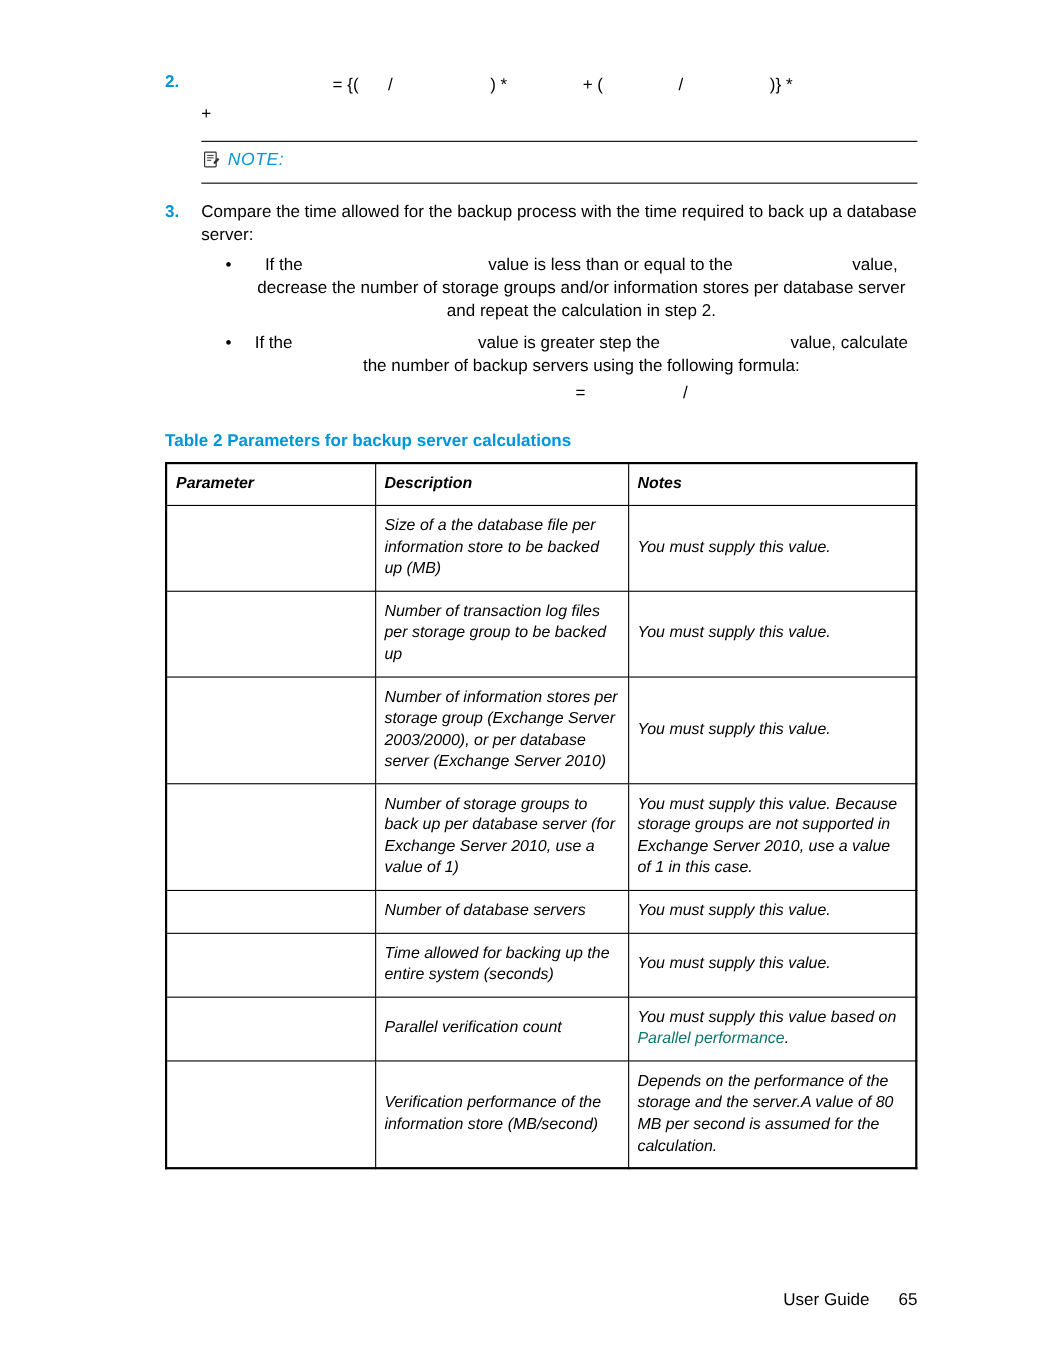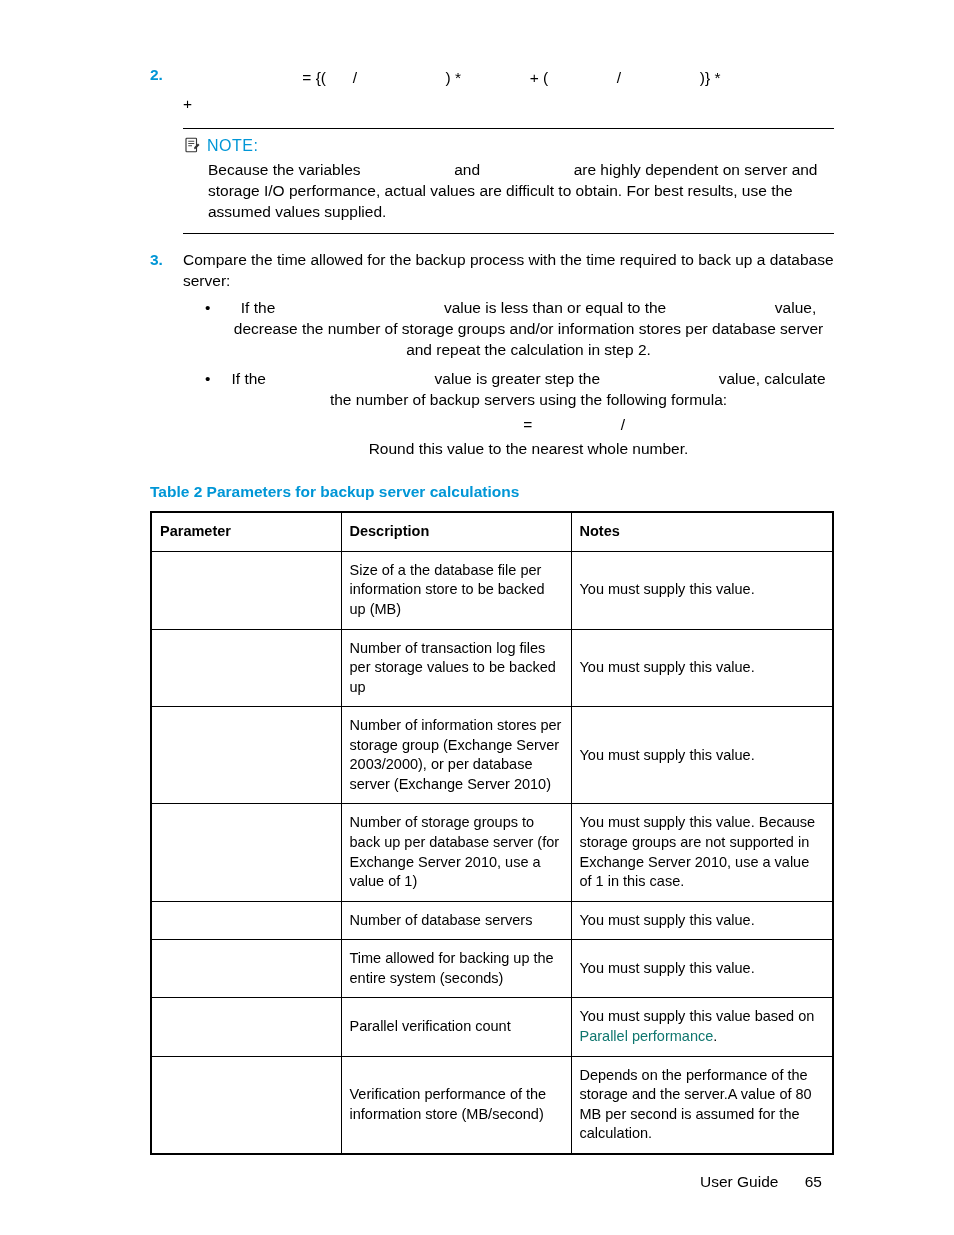--- a/index.html
+++ b/index.html
@@ -42,20 +42,21 @@
     line-height: 1.7;
   }
   .formula .pad { display:inline-block; }
   hr.note-rule {
     border: none;
     border-top: 1px solid #000;
     margin: 10px 0 6px 33px;
   }
   .note-block {
     padding-left: 33px;
+    font-style: italic;
   }
   .note-head {
     display: flex;
     align-items: center;
     gap: 6px;
     margin-bottom: 4px;
   }
   .note-icon {
     width: 18px;
     height: 18px;
@@ -101,38 +102,39 @@
     width: 100%;
     table-layout: fixed;
   }
   table.params th, table.params td {
     border: 1px solid #000;
     padding: 9px 8px;
     vertical-align: middle;
     text-align: left;
     font-size: 14.5px;
     line-height: 1.35;
+    font-style: italic;
   }
   table.params {
     border-top: 2.5px solid #000;
     border-bottom: 2.5px solid #000;
     border-left: 2.5px solid #000;
     border-right: 2.5px solid #000;
   }
   table.params th {
     font-weight: 700;
   }
   table.params col.c1 { width: 190px; }
   table.params col.c2 { width: 230px; }
   table.params col.c3 { }
   .link { color: #0f766e; }
   .footer {
     position: absolute;
     bottom: 42px;
-    right: 132px;
+    right: 120px;
     font-size: 15.5px;
   }
   .footer .pn { margin-left: 22px; }
 </style>
 </head>
 <body>
 
 <div class="page">
 
   <ol class="main">
@@ -161,27 +163,20 @@
   <hr class="note-rule">
 
   <div class="note-block">
     <div class="note-head">
       <svg class="note-icon" viewBox="0 0 24 24">
         <rect x="4" y="3" width="14" height="18" rx="1" fill="none" stroke="#333" stroke-width="1.5"></rect>
         <path d="M7 7h8M7 10h8M7 13h5" stroke="#333" stroke-width="1.2"></path>
         <path d="M15 15l5-5 2 2-5 5-2 .5z" fill="#333"></path>
       </svg>
       <span class="note-label">NOTE:</span>
-    </div>
-    <div class="note-body">
-      <span>Because the variables </span>
-      <span class="pad" style="width:85px; display:inline-block;"></span>
-      <span> and </span>
-      <span class="pad" style="width:85px; display:inline-block;"></span>
-      <span> are highly dependent on server and storage I/O performance, actual values are difficult to obtain. For best results, use the assumed values supplied.</span>
     </div>
   </div>
 
   <hr class="note-rule">
 
   <ol class="main" style="margin-top:16px;">
     <li>
       <span class="num">3.</span>
       <span>Compare the time allowed for the backup process with the time required to back up a database server:</span>
 
@@ -198,21 +193,20 @@
           <span class="pad" style="width:160px; display:inline-block;"></span>
           <span> value is greater step the </span>
           <span class="pad" style="width:110px; display:inline-block;"></span>
           <span> value, calculate the number of backup servers using the following formula:</span>
           <div class="sub-formula">
             <span class="pad" style="width:65px; display:inline-block;"></span>
             <span> = </span>
             <span class="pad" style="width:80px; display:inline-block;"></span>
             <span>   /  </span>
           </div>
-          <span>Round this value to the nearest whole number.</span>
         </li>
       </ul>
     </li>
   </ol>
 
   <div class="table-caption">Table 2 Parameters for backup server calculations</div>
 
   <table class="params">
     <colgroup>
         <col class="c1">
@@ -227,21 +221,21 @@
       </tr>
     </thead>
     <tbody>
       <tr>
         <td></td>
         <td>Size of a the database file per information store to be backed up (MB)</td>
         <td>You must supply this value.</td>
       </tr>
       <tr>
         <td></td>
-        <td>Number of transaction log files per storage values to be backed up</td>
+        <td>Number of transaction log files per storage group to be backed up</td>
         <td>You must supply this value.</td>
       </tr>
       <tr>
         <td></td>
         <td>Number of information stores per storage group (Exchange Server 2003/2000), or per database server (Exchange Server 2010)</td>
         <td>You must supply this value.</td>
       </tr>
       <tr>
         <td></td>
         <td>Number of storage groups to back up per database server (for Exchange Server 2010, use a value of 1)</td>

